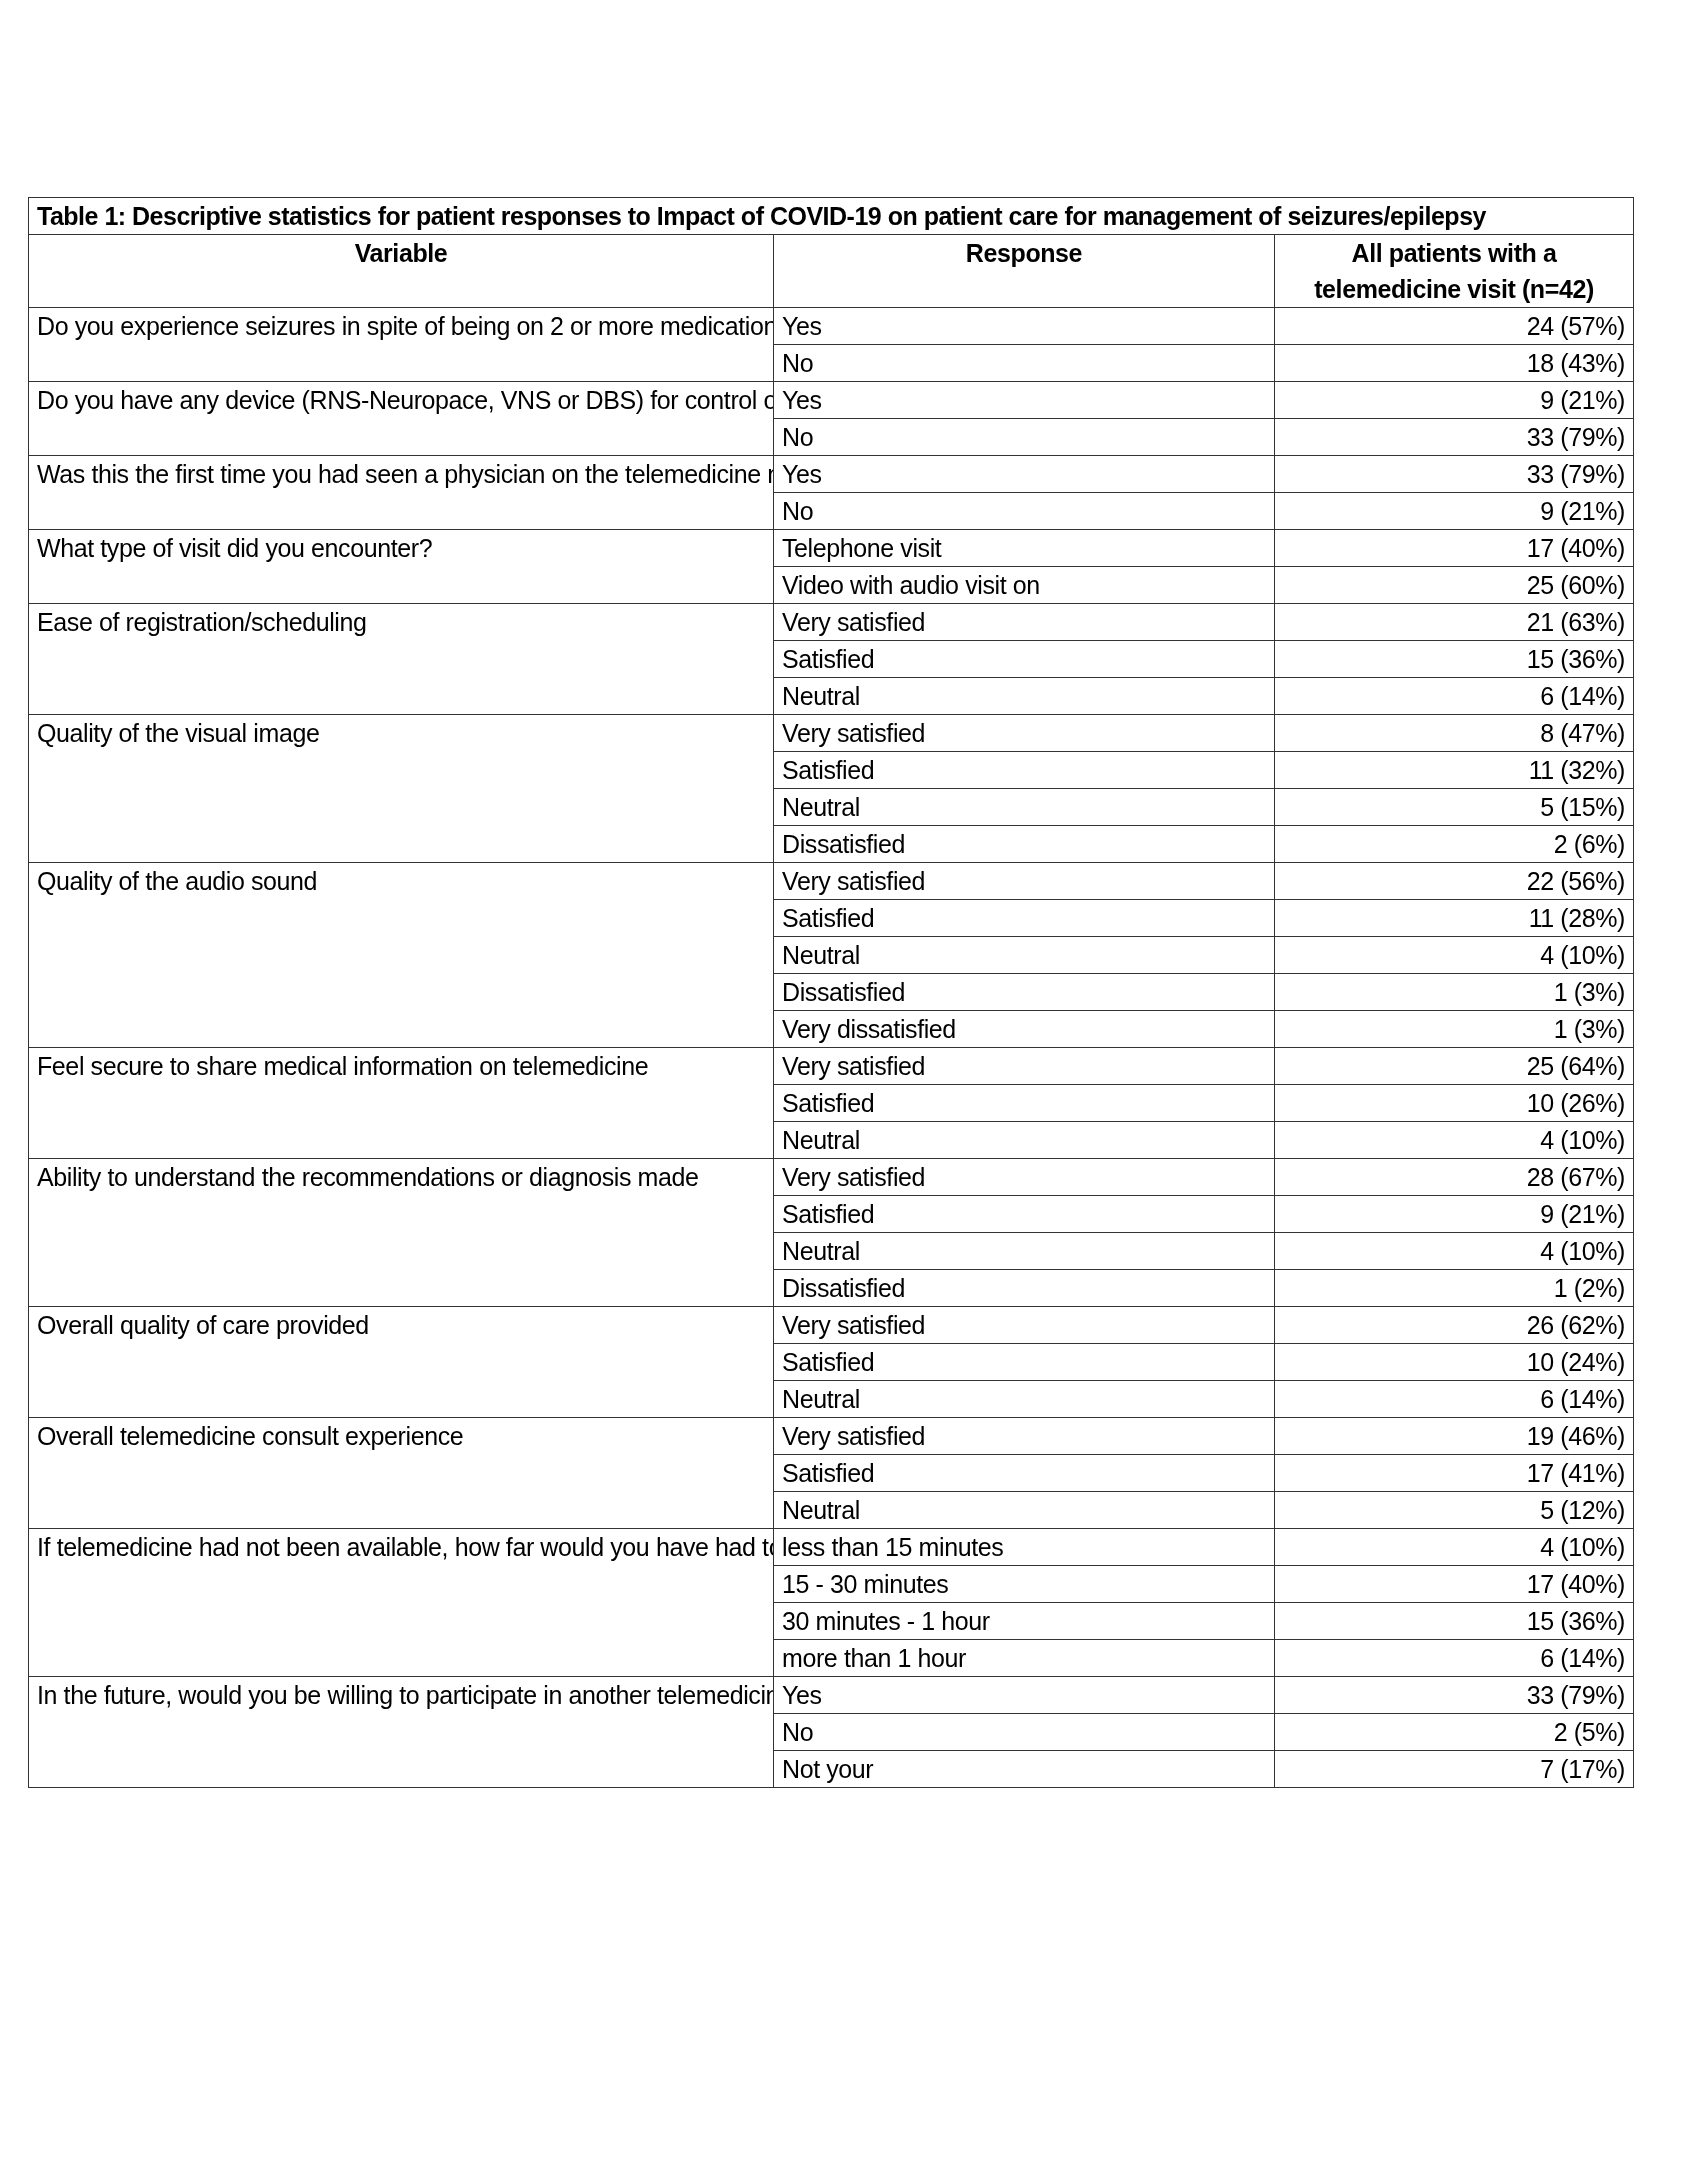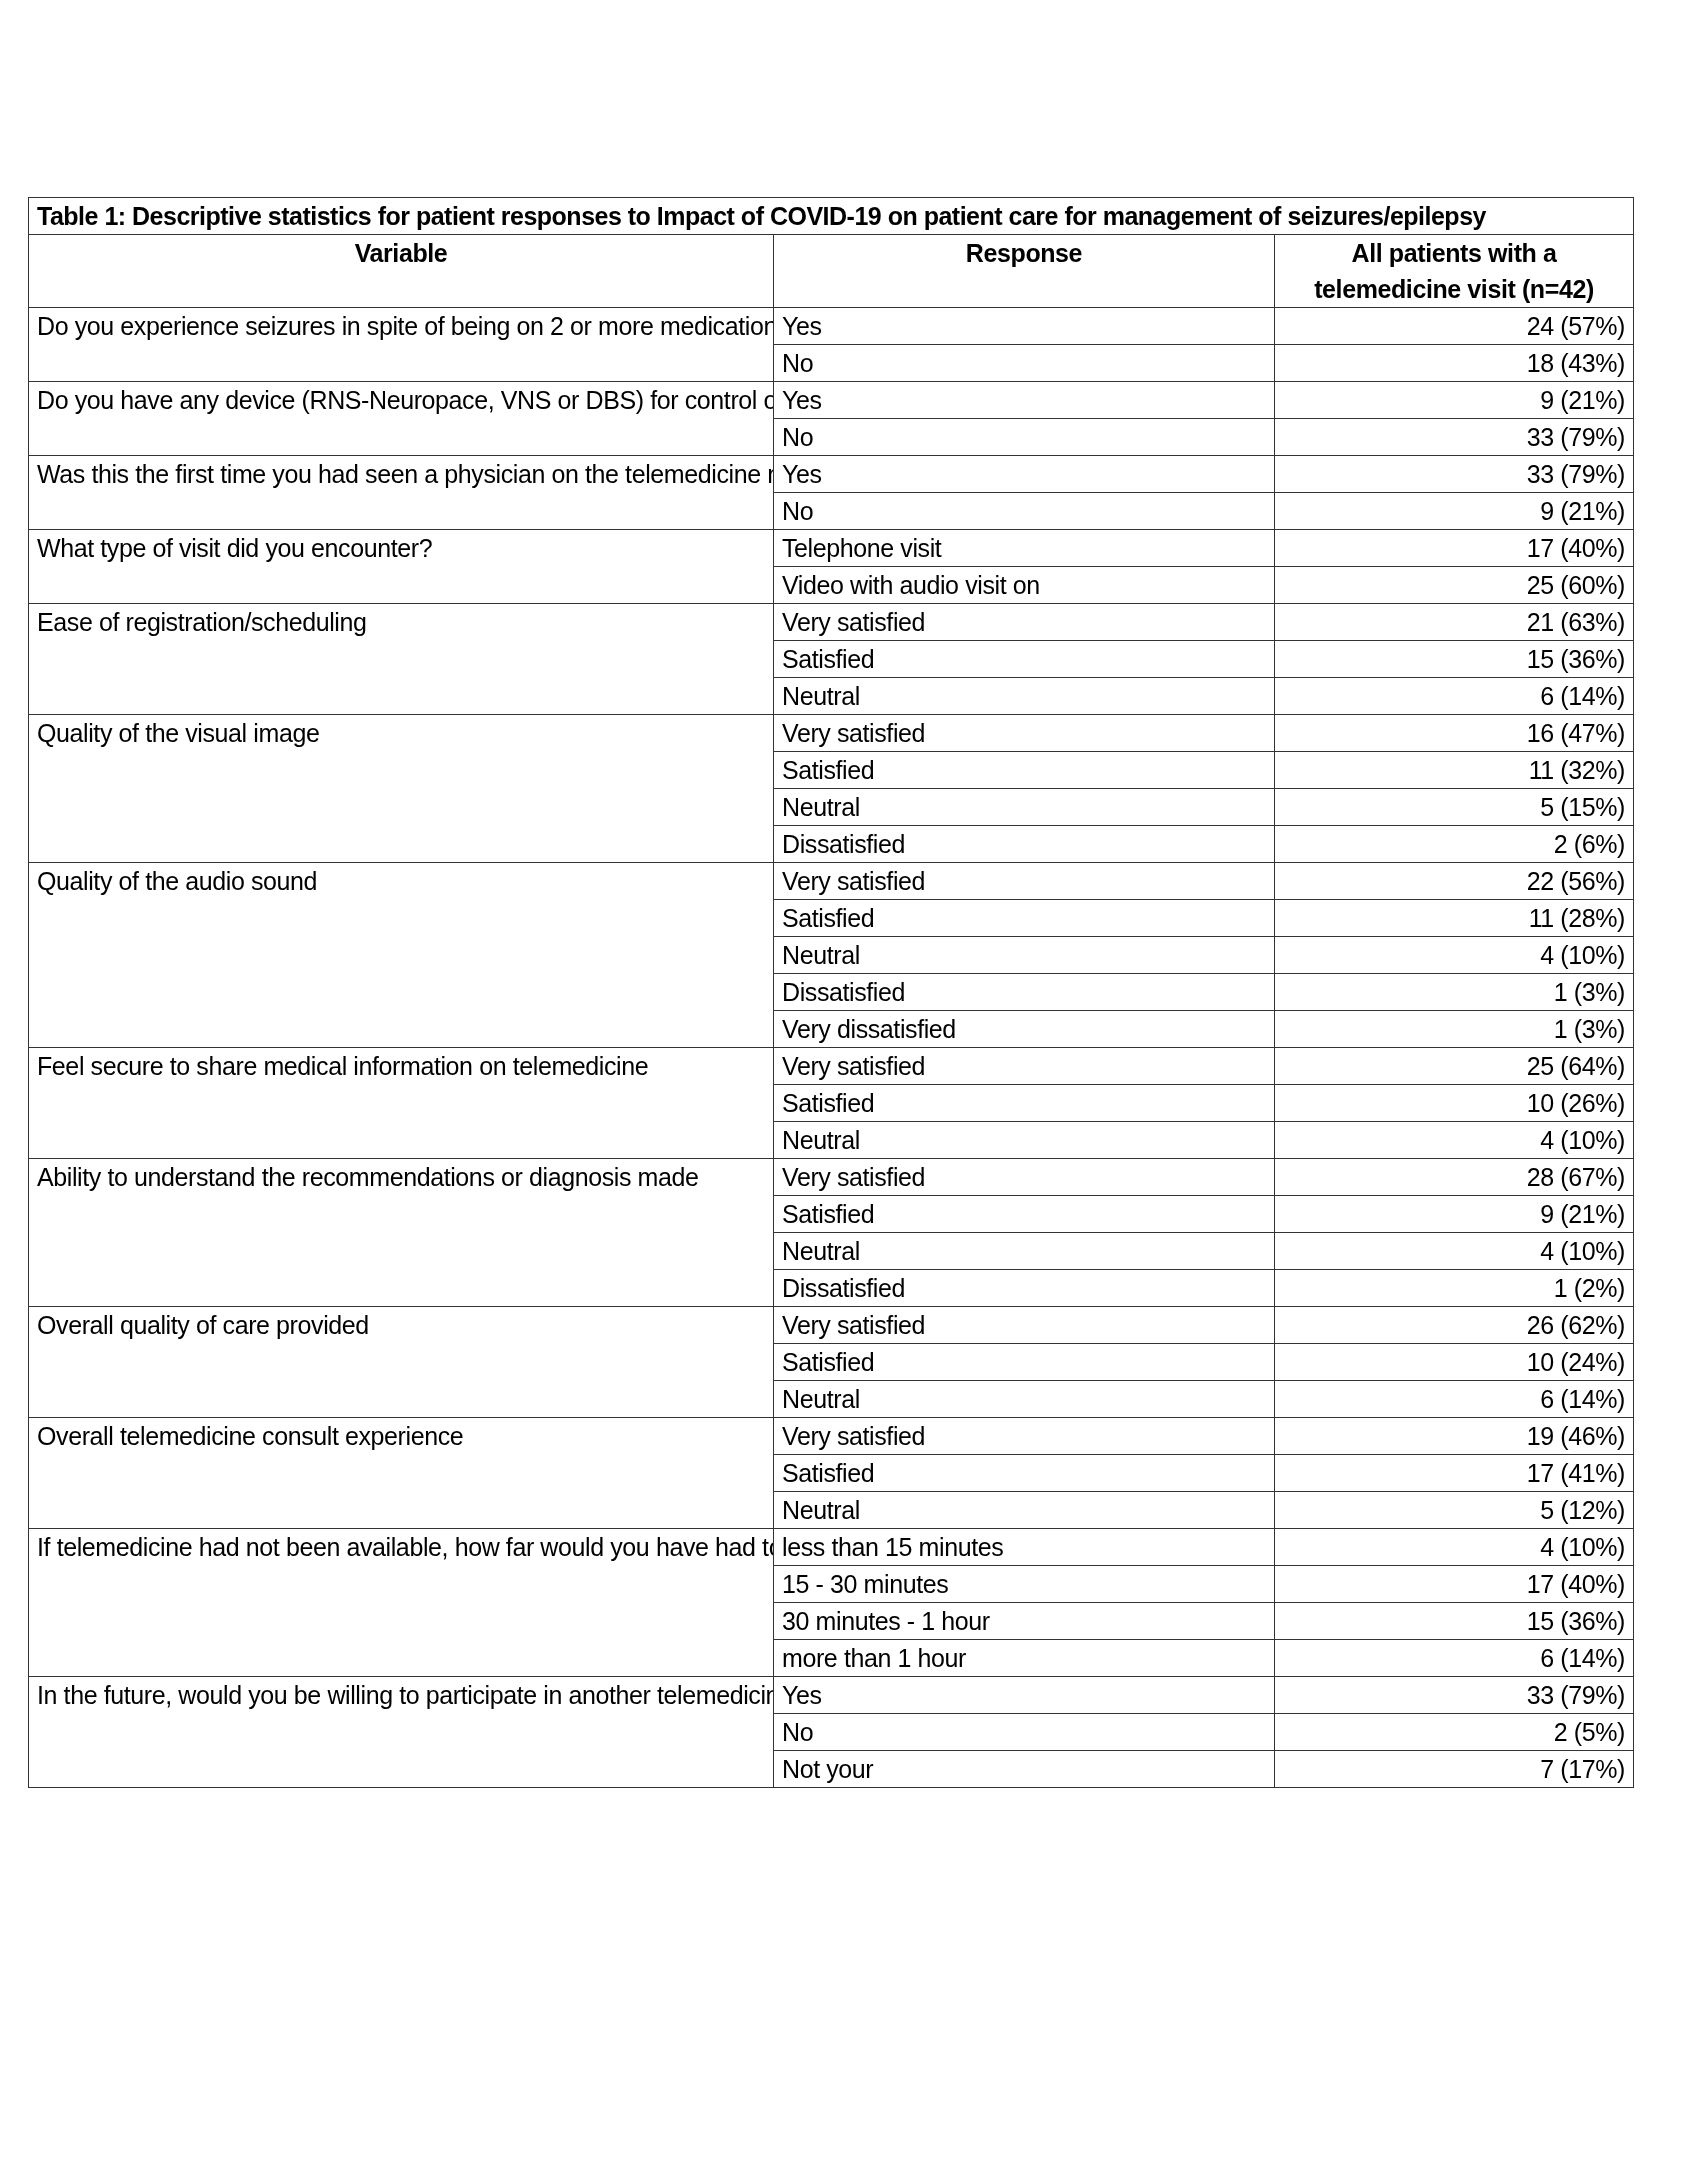--- a/index.html
+++ b/index.html
@@ -133,21 +133,21 @@
           <td class="resp">Satisfied</td>
           <td class="val">15 (36%)</td>
         </tr>
         <tr>
           <td class="resp">Neutral</td>
           <td class="val">6 (14%)</td>
         </tr>
         <tr>
           <td class="var" rowspan="4">Quality of the visual image</td>
           <td class="resp">Very satisfied</td>
-          <td class="val">16 (47%)</td>
+          <td class="val">8 (47%)</td>
         </tr>
         <tr>
           <td class="resp">Satisfied</td>
           <td class="val">11 (32%)</td>
         </tr>
         <tr>
           <td class="resp">Neutral</td>
           <td class="val">5 (15%)</td>
         </tr>
         <tr>

